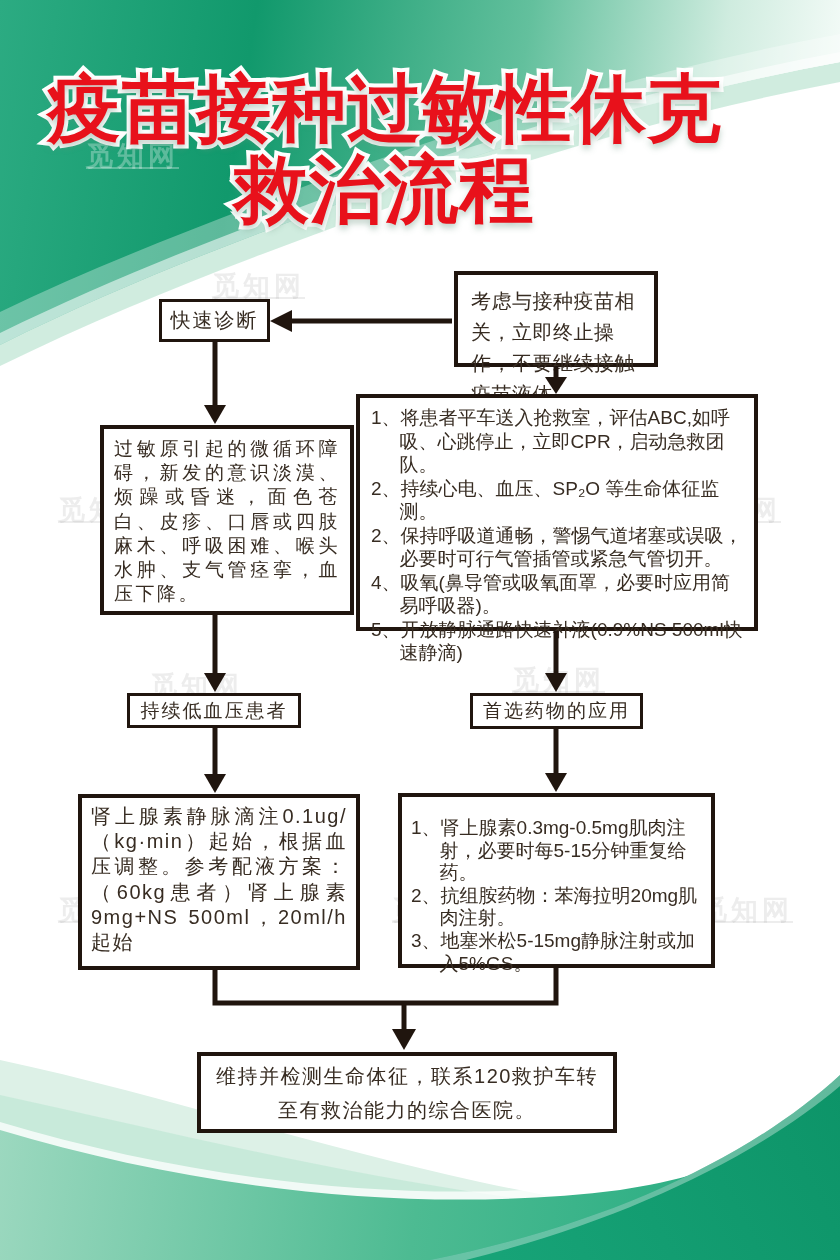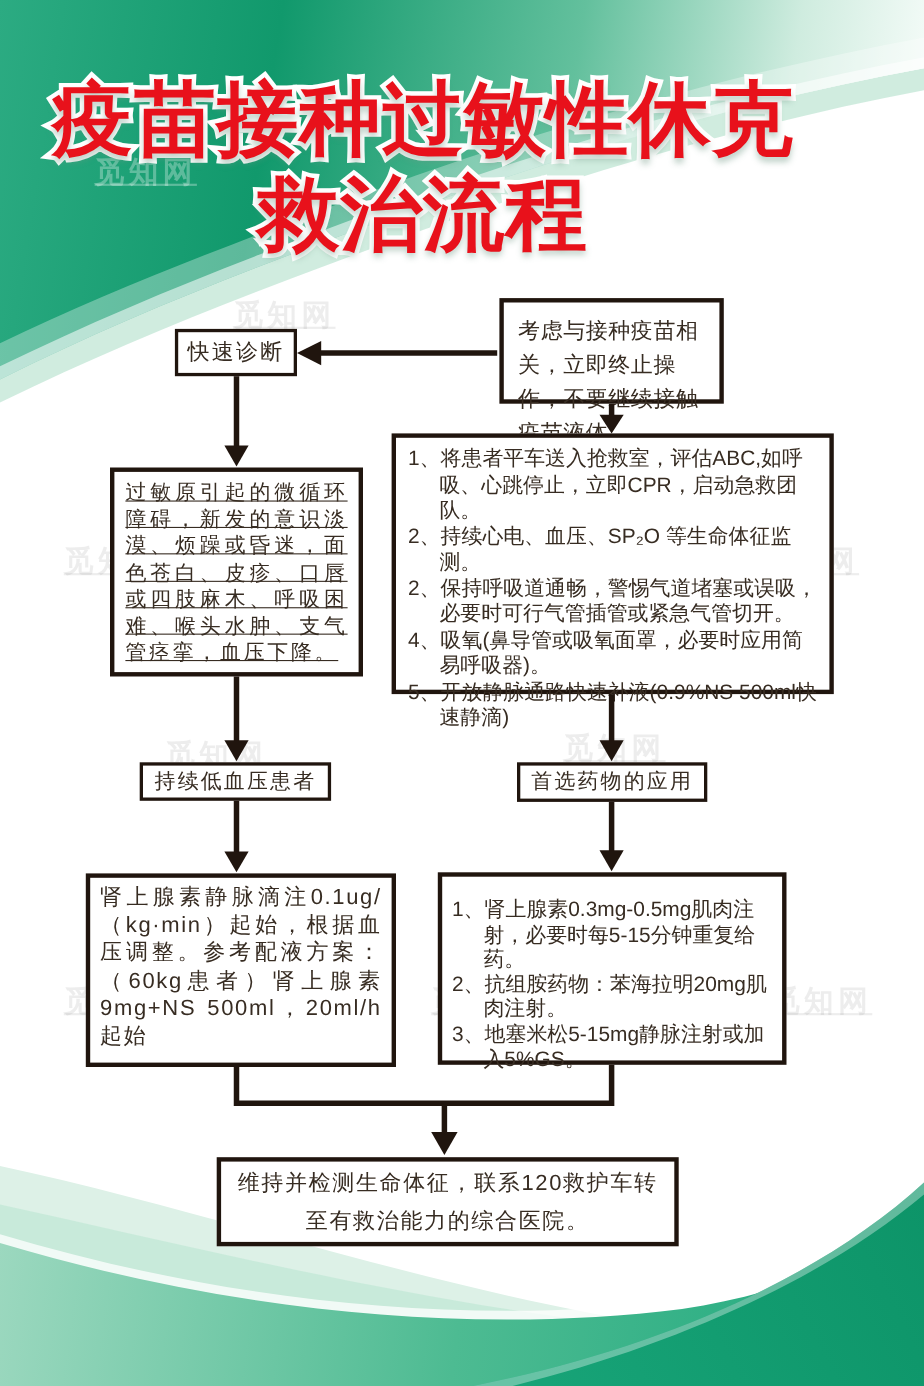--- a/index.html
+++ b/index.html
@@ -34,21 +34,21 @@
     font-weight:bold;
     color:#e8111b;
     font-size:74px;
     line-height:86px;
     letter-spacing:1px;
     -webkit-text-stroke:8px #ffffff;
     paint-order:stroke fill;
     text-shadow:0 4px 6px rgba(110,150,130,0.45);
   }
   #title-1{top:66px;}
-  #title-2{top:152px;}
+  #title-2{top:152px;font-family:Liberation Mono, monospace;}
 
   .fbox{
     position:absolute;
     background:#ffffff;
     border:4px solid #20150e;
     box-sizing:border-box;
     font-size:19px;
     line-height:23.5px;
   }
   .fbox.label{
@@ -62,21 +62,21 @@
     text-align:justify;
     text-justify:inter-character;
   }
   .step{
     padding-left:1.5em;
     text-indent:-1.5em;
   }
 
   #box-stop{left:454px;top:271px;width:204px;height:96px;padding:11px 6px 10px 13px;font-size:20px;line-height:31px;letter-spacing:0.5px;}
   #box-rapid{left:159px;top:299px;width:111px;height:43px;}
-  #box-symptoms{left:100px;top:425px;width:230px;height:190px;padding:8px 10px;font-size:19px;line-height:24.2px;letter-spacing:2.5px;text-decoration:underline;}
+  #box-symptoms{left:100px;top:425px;width:254px;height:190px;padding:8px 10px;font-size:19px;line-height:24.2px;letter-spacing:2.5px;}
   #box-emergency{left:356px;top:394px;width:402px;height:237px;padding:8px 8px 8px 11px;}
   #box-hypo{left:127px;top:693px;width:174px;height:35px;font-size:19px;}
   #box-drugs-label{left:470px;top:693px;width:173px;height:36px;font-size:19px;}
   #box-epi{left:78px;top:794px;width:282px;height:176px;padding:6px 9px;font-size:20px;line-height:25.2px;letter-spacing:1.5px;}
   #box-drugsteps{left:398px;top:793px;width:317px;height:175px;padding:20px 6px 7px 9px;line-height:22.6px;}
   #box-transfer{left:197px;top:1052px;width:420px;height:81px;display:flex;align-items:center;justify-content:center;text-align:center;font-size:20px;line-height:34px;letter-spacing:1.5px;padding:0 14px;}
 </style>
 </head>
 <body>
 

